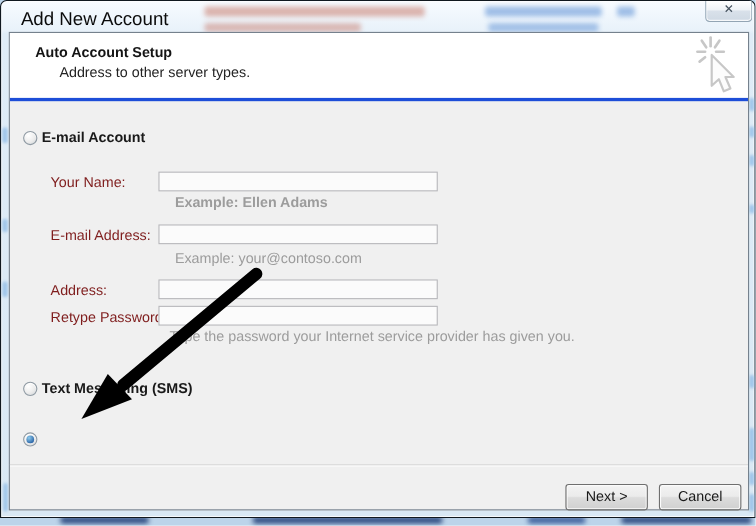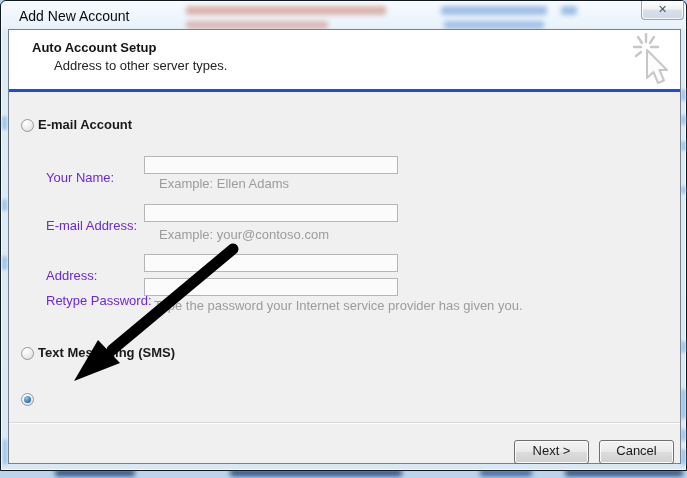--- a/index.html
+++ b/index.html
@@ -9,38 +9,38 @@
   
   .blob{position:absolute;border-radius:2px;filter:blur(2.5px);}
 
   
   .dialog{position:absolute;left:0;top:0;width:685px;height:469px;
     border:1px solid #10181f;border-radius:6px 6px 0 0;
     background:linear-gradient(#f7fbff,#e9f2fa 26px,#dfecf7 30px,#d9e8f4);
     box-shadow:inset 0 0 0 1px rgba(255,255,255,.75);}
 
   .titlebar{position:absolute;left:0;top:0;width:100%;height:28px;}
-  .title-text{position:absolute;left:18px;top:7px;font-size:14px;color:#0b0b0b;white-space:nowrap;}
+  .title-text{position:absolute;left:18px;top:7px;font-size:17px;color:#0b0b0b;white-space:nowrap;}
 
   .close-btn{position:absolute;right:2px;top:0;width:41px;height:18px;
     border:1px solid #93a5b4;border-top:none;border-radius:0 0 4px 4px;
     background:linear-gradient(#ffffff,#eef2f6 45%,#d9e1ea 50%,#cfd9e4);
     box-shadow:inset 0 0 0 1px rgba(255,255,255,.8);
     text-align:center;line-height:16px;font-size:11px;font-weight:bold;color:#45525f;cursor:default;}
 
   
   .inner{position:absolute;left:7px;top:28px;width:671px;height:433px;
     border:1px solid #75818d;background:#f0f0f0;}
 
   .hdr{position:absolute;left:0;top:0;width:100%;height:59px;background:#ffffff;border-bottom:3px solid #1d4ed8;}
   .hdr-title{position:absolute;left:23px;top:10px;font-size:13px;font-weight:bold;color:#141414;}
   .hdr-sub{position:absolute;left:45px;top:28px;font-size:13px;color:#232323;}
   .cursor-art{position:absolute;left:620px;top:3px;}
 
-  .field-label{position:absolute;font-size:13px;color:#6d28d9;white-space:nowrap;margin-top:12px;}
+  .field-label{position:absolute;font-size:13px;color:#7f1d1d;white-space:nowrap;}
   .example{position:absolute;font-size:13px;color:#9c9c9c;white-space:nowrap;}
   .tbox{position:absolute;width:248px;height:16px;border:1px solid #b6b6ba;background:#fbfbfb;
     font-size:12px;color:#444;padding:0 2px;}
   .note{position:absolute;font-size:13px;color:#9c9c9c;white-space:nowrap;}
 
   .radio{position:absolute;width:11px;height:11px;border-radius:50%;
     border:1px solid #8f9aa3;
     background:radial-gradient(circle at 35% 30%, #ffffff, #ececec 55%, #cdd2d6);
     box-shadow:inset 0 1px 1px rgba(255,255,255,.9);}
   .radio.selected::after{content:'';position:absolute;left:2px;top:2px;width:7px;height:7px;border-radius:50%;
@@ -116,21 +116,21 @@
           </g>
           <path d="M18,17 L18,45 L24.5,39 L29,50 L35,47.5 L30.5,37 L38,37 Z" fill="#fcfcfc" stroke="#c7c7c7" stroke-width="2" stroke-linejoin="round"></path>
         </svg>
       </div>
 
       <div class="radio" style="left:12px;top:89px;"></div>
       <div class="radio-label" style="left:29px;top:87px;">E-mail Account</div>
 
       <div class="field-label" style="left:37px;top:128px;">Your Name:</div>
       <input class="tbox" type="text" style="left: 135px; top: 126px;" value="">
-      <div class="example" style="left:150px;top:146px;">Example: Ellen Adams</div>
+      <div class="example" style="left:150px;top:146px;font-weight:bold;">Example: Ellen Adams</div>
 
       <div class="field-label" style="left:37px;top:176px;">E-mail Address:</div>
       <input class="tbox" type="text" style="left: 135px; top: 174px;" value="">
       <div class="example" style="left:150px;top:197px;">Example: your@contoso.com</div>
 
       <div class="field-label" style="left:37px;top:226px;">Address:</div>
       <input class="tbox" type="password" style="left: 135px; top: 224px;" value="">
 
       <div class="field-label" style="left:37px;top:251px;">Retype Password:</div>
       <input class="tbox" type="password" style="left: 135px; top: 248px;" value="">

